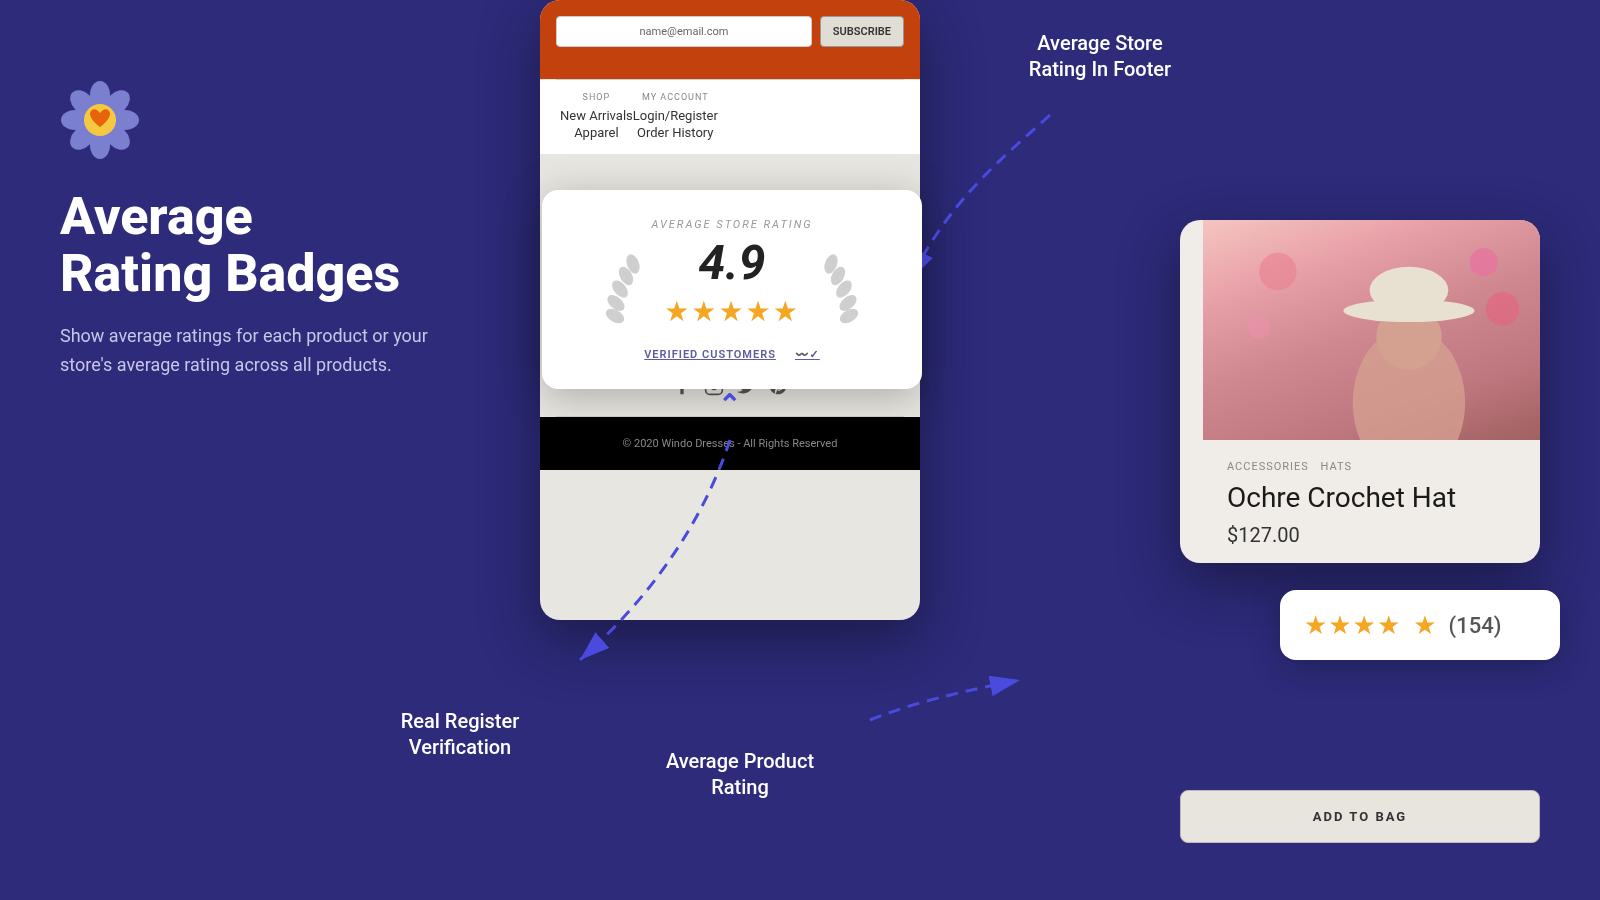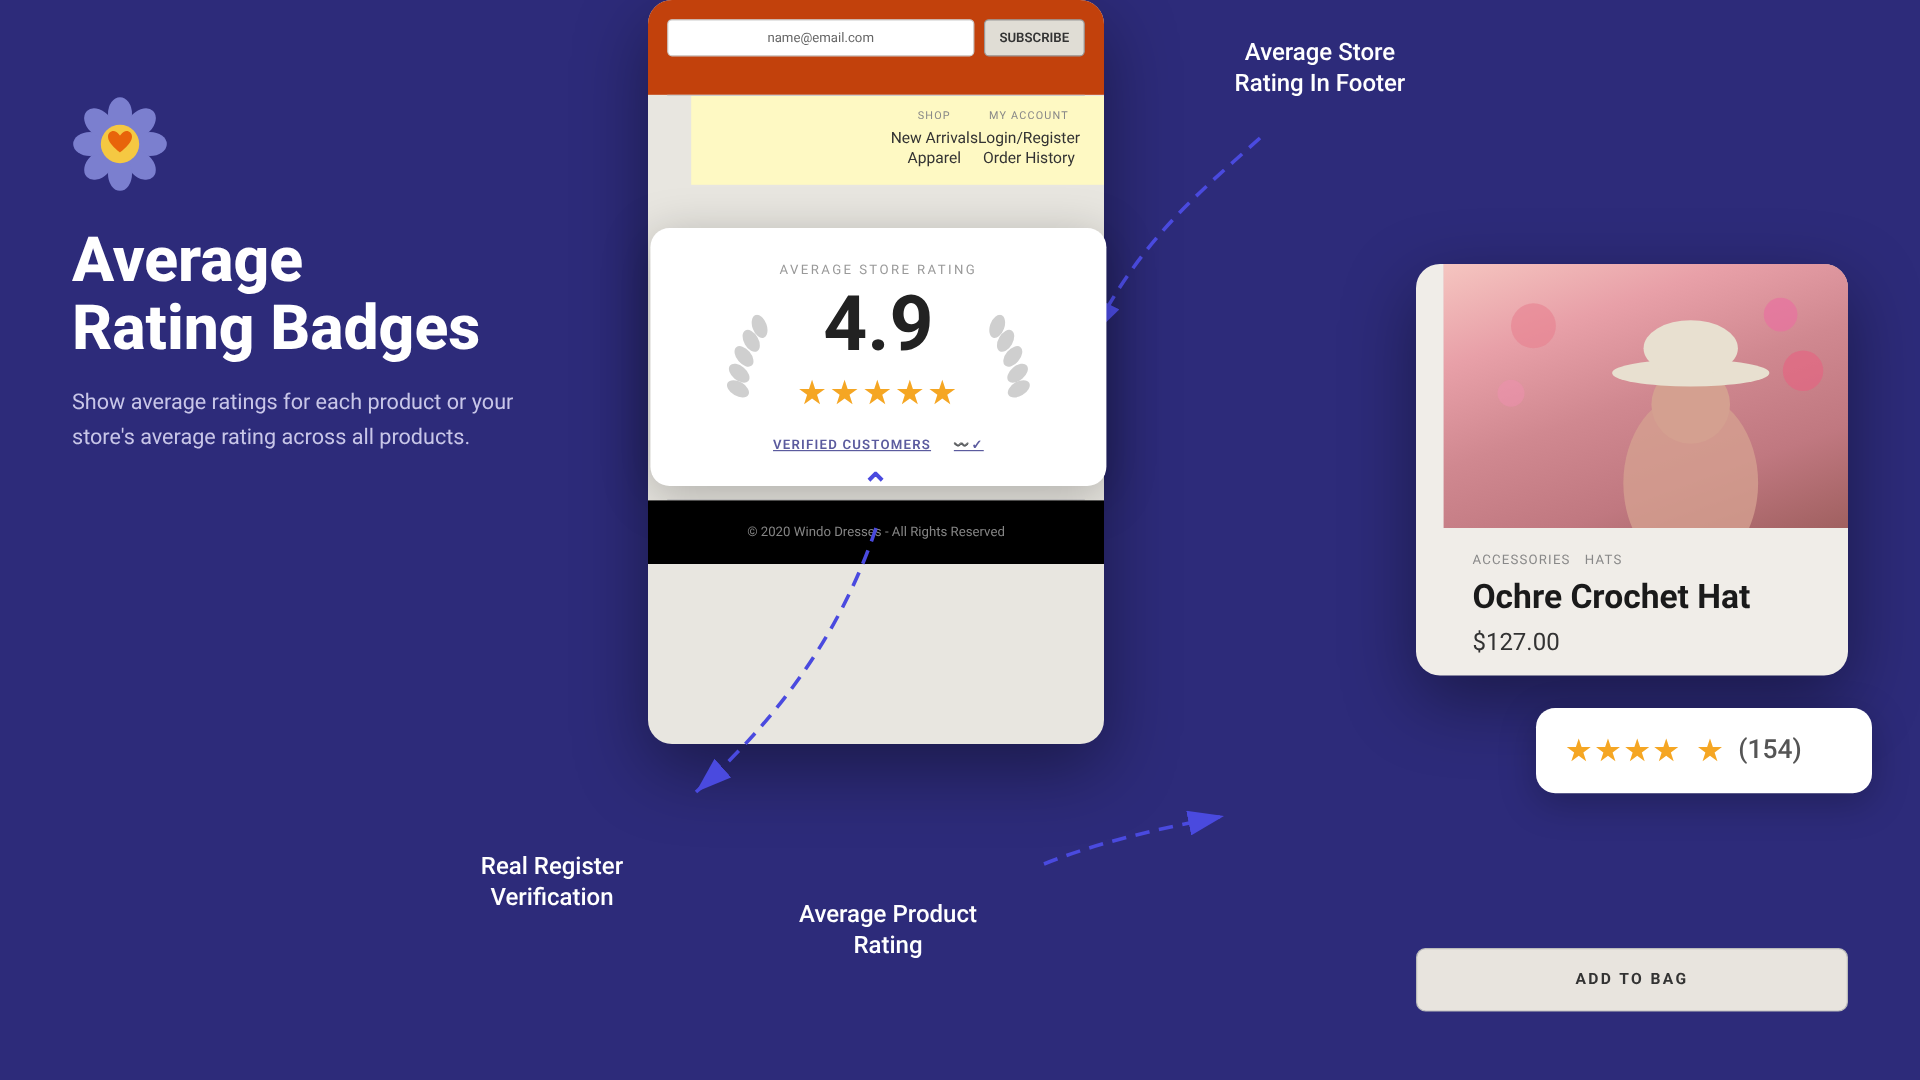--- a/index.html
+++ b/index.html
@@ -79,25 +79,24 @@
       background: #e0ddd5;
       border: 1px solid #999;
       border-radius: 4px;
       padding: 8px 12px;
       font-size: 11px;
       font-weight: 600;
       color: #333;
     }
 
     .phone-nav {
-      background: #fef9c3;
+      background: #ffffff;
       padding: 12px 20px;
       display: flex;
-      justify-content: flex-end;
-      margin-left: 36px;
+      justify-content: flex-start;
     }
 
     .nav-col {
       text-align: center;
     }
 
     .nav-heading {
       font-size: 9px;
       color: #888;
       letter-spacing: 1px;
@@ -156,28 +155,30 @@
       text-align: center;
       z-index: 10;
     }
 
     .badge-title {
       font-size: 11px;
       letter-spacing: 2px;
       color: #999;
       text-transform: uppercase;
       margin-bottom: 8px;
+      font-style: italic;
     }
 
     .badge-number {
-      font-size: 64px;
+      font-size: 48px;
       font-weight: 700;
       color: #222;
       line-height: 1;
       margin-bottom: 8px;
+      font-style: italic;
     }
 
     .badge-stars {
       font-size: 28px;
       color: #f5a623;
       margin-bottom: 10px;
       letter-spacing: 2px;
     }
 
     .laurel-wrapper {
@@ -249,21 +250,21 @@
       text-transform: uppercase;
       margin-bottom: 8px;
     }
 
     .product-categories span {
       margin-right: 8px;
     }
 
     .product-name {
       font-size: 28px;
-      font-weight: 700;
+      font-weight: 400;
       color: #1a1a1a;
       line-height: 1.2;
       margin-bottom: 8px;
     }
 
     .product-price {
       font-size: 20px;
       color: #333;
       margin-bottom: 0;
     }

